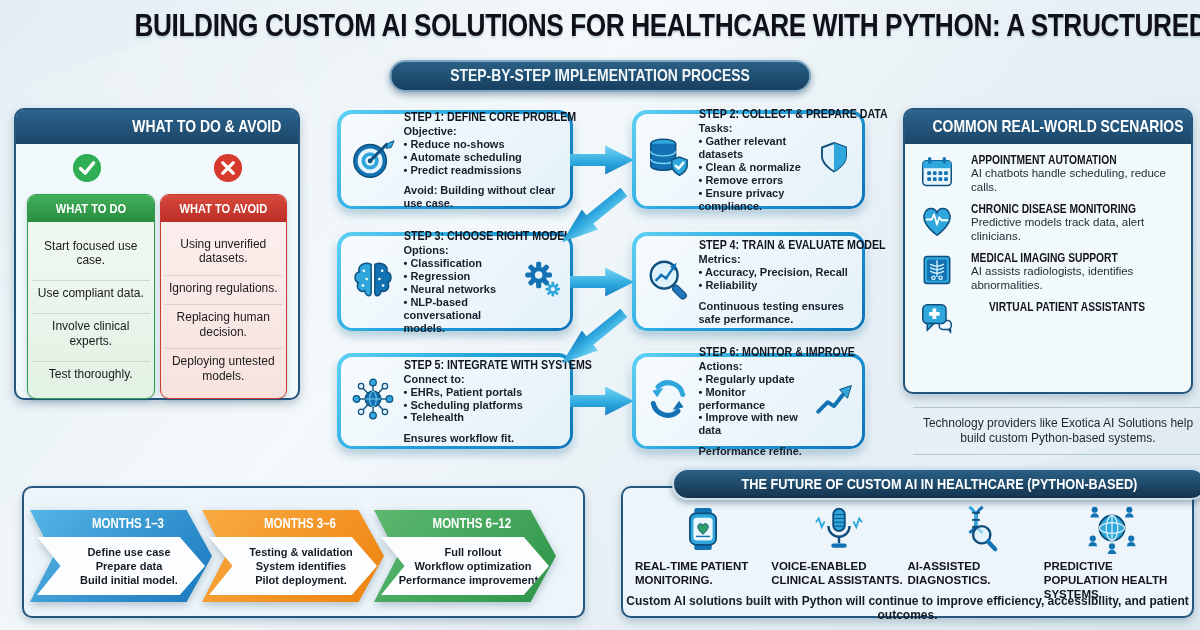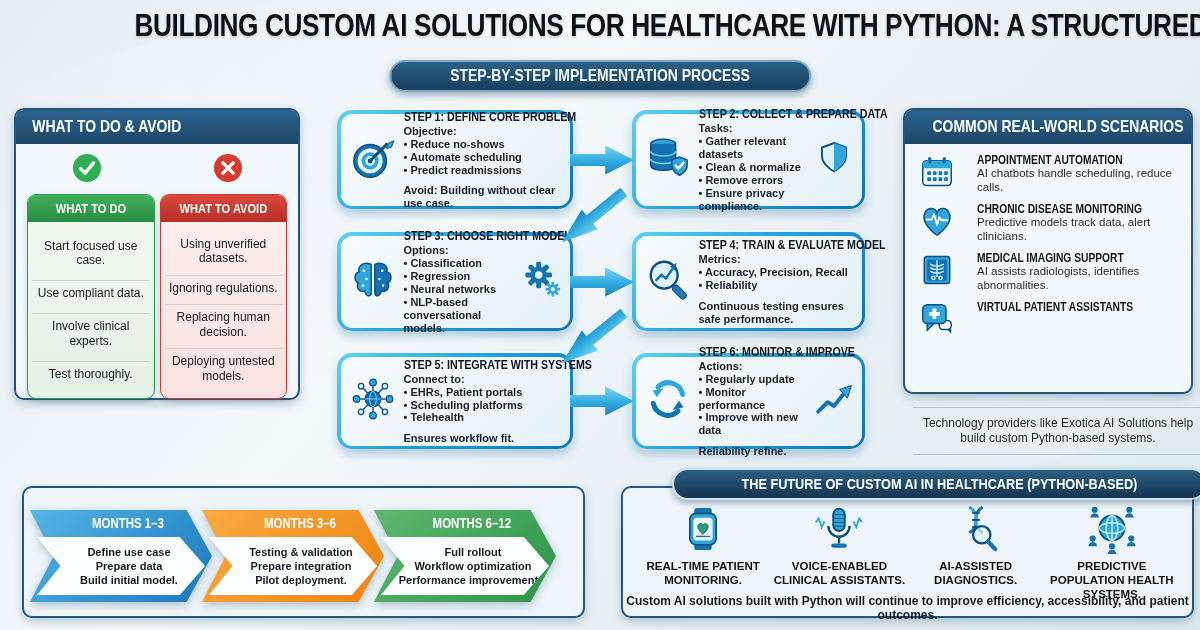--- a/index.html
+++ b/index.html
@@ -26,21 +26,21 @@
     color:#f2f7fa; font-size:17px; font-weight:bold;
     box-shadow:0 3px 7px rgba(20,60,90,.4);
   }
 
   
   .panel {
     position:absolute; background:#f2f9fd; border:2px solid #24567e; border-radius:10px;
     box-shadow:0 4px 10px rgba(25,70,105,.28);
   }
   .panel-header {
-    background:linear-gradient(180deg,#2c648e,#1c4668); color:#fff; text-align:left;
+    background:linear-gradient(180deg,#2c648e,#1c4668); color:#fff; text-align:right;
     font-weight:bold; border-radius:7px 7px 0 0; line-height:34px; height:34px; font-size:17px;
   }
 
   
   .da-icons { display:flex; margin-top:9px; }
   .da-icons > div { flex:1; text-align:center; }
   .da-cards { display:flex; gap:5px; padding:7px 11px 0; height:212px; }
   .da-card { flex:1; border-radius:9px; overflow:hidden; display:flex; flex-direction:column;
              box-shadow:0 2px 5px rgba(40,80,110,.25); }
   .da-card.good { border:1.5px solid #2f9e4a; background:linear-gradient(180deg,#f2faf3,#e2f2e4); }
@@ -73,21 +73,21 @@
   
   .flow-arrow {
     position:absolute;
     background:linear-gradient(180deg,#86e0f8 0%,#2fa9df 55%,#0e76ba 100%);
     clip-path:polygon(0 33%,55% 33%,55% 10%,100% 50%,55% 90%,55% 67%,0 67%);
     filter:drop-shadow(0 0 2px rgba(255,255,255,.95)) drop-shadow(0 2px 3px rgba(10,70,120,.4));
   }
 
   
   .sc-items { padding:9px 12px 0; }
-  .sc-item { display:flex; gap:20px; margin-bottom:8px; align-items:flex-start; }
+  .sc-item { display:flex; gap:14px; margin-bottom:8px; align-items:flex-start;justify-content:space-between; }
   .sc-iconbox { flex:0 0 40px; text-align:center; padding-top:1px; }
   .sc-title { font-size:12.5px; font-weight:bold; color:#10141c; }
   .sc-desc { font-size:11.5px; color:#242c34; line-height:1.18; }
   .sc-note {
     position:absolute; left:903px; top:407px; width:290px; text-align:center;
     font-size:12px; color:#1c2430; padding:8px 4px;
     border-top:1px solid #b3c8d5; border-bottom:1px solid #b3c8d5; line-height:1.25;margin-left:10px;
   }
 
   
@@ -113,21 +113,21 @@
   .chev.c3 .chev-outer { background:linear-gradient(135deg,#5cb96f,#2d9447); }
   .chev-inner { position:absolute; left:7px; right:7px; top:27px; bottom:7px; background:#fcfdfe;
                 clip-path:polygon(0 0,85% 0,100% 50%,85% 100%,0 100%,14% 50%);
                 display:flex; flex-direction:column; justify-content:center; }
   .chev-title { position:absolute; top:5px; left:0; width:100%; text-align:center; padding-left:14px;
                 color:#fff; font-size:14px; font-weight:bold; z-index:2; }
   .chev-line { text-align:center; font-size:11px; font-weight:bold; color:#141c26; line-height:1.3; padding-left:16px; }
 
   
   .future-items { position:absolute; left:621px; top:500px; width:573px; display:flex; padding:0 14px; z-index:2; }
-  .future-item { flex:1; text-align:center; }
+  .future-item { flex:1; }
   .future-iconbox { height:58px; display:flex; align-items:center; justify-content:center; }
   .future-label { font-size:11.5px; font-weight:bold; color:#10141c; line-height:1.2; margin-top:2px; }
   .future-footer { position:absolute; left:621px; top:594px; width:573px; text-align:center;
                    font-size:12px; font-weight:bold; color:#141c26; z-index:2; }
 </style>
 </head>
 <body>
 
 <div class="canvas">
   <div class="streak" style="left:-80px;top:40px;width:500px;height:180px;transform:rotate(-18deg);opacity:.35"></div>
@@ -341,21 +341,21 @@
             <path d="M7 15 l12 -3 -7 10z" fill="#2fa7dd"></path>
             <path d="M8 29 A16 16 0 0 0 35 37" fill="none" stroke="#1272b4" stroke-width="5.5" stroke-linecap="round"></path>
             <path d="M41 33 l-12 3 7 -10z" fill="#1272b4"></path>
           </svg></div>
       <div class="step-text">
         <div class="step-title"><span class="cxl">STEP 6: MONITOR &amp; IMPROVE</span></div>
         <div class="step-lead">Actions:</div>
         <div class="step-bullet">Regularly update</div>
         <div class="step-bullet">Monitor performance</div>
         <div class="step-bullet">Improve with new data</div>
-        <div class="step-footer">Reliability refine.</div>
+        <div class="step-footer">Performance refine.</div>
       </div>
       <div class="step-iconbox small"><svg width="38" height="40" viewBox="0 0 48 48">
             <polyline points="4,40 16,28 24,33 35,19" fill="none" stroke="#1272b4" stroke-width="5" stroke-linejoin="round" stroke-linecap="round"></polyline>
             <path d="M31 12 L46 7 41 23 Z" fill="#2fa7dd" stroke="#0e4f7d" stroke-width="1.2"></path>
           </svg></div>
     </div>
   </div>
 
   <div class="flow-arrow" style="left:570px;top:142px;width:64px;height:36px;"></div>
   <div class="flow-arrow" style="left:553px;top:201px;width:80px;height:32px;transform:rotate(141deg);"></div>
@@ -442,21 +442,21 @@
         <div class="chev-line">Define use case</div>
         <div class="chev-line">Prepare data</div>
         <div class="chev-line">Build initial model.</div>
       </div>
     </div>
     <div class="chev c2">
       <div class="chev-outer"></div>
       <div class="chev-title"><span class="cx">MONTHS 3–6</span></div>
       <div class="chev-inner">
         <div class="chev-line">Testing &amp; validation</div>
-        <div class="chev-line">Prepare integration</div>
+        <div class="chev-line">System identifies</div>
         <div class="chev-line">Pilot deployment.</div>
       </div>
     </div>
     <div class="chev c3">
       <div class="chev-outer"></div>
       <div class="chev-title"><span class="cx">MONTHS 6–12</span></div>
       <div class="chev-inner">
         <div class="chev-line">Full rollout</div>
         <div class="chev-line">Workflow optimization</div>
         <div class="chev-line">Performance improvements.</div>

